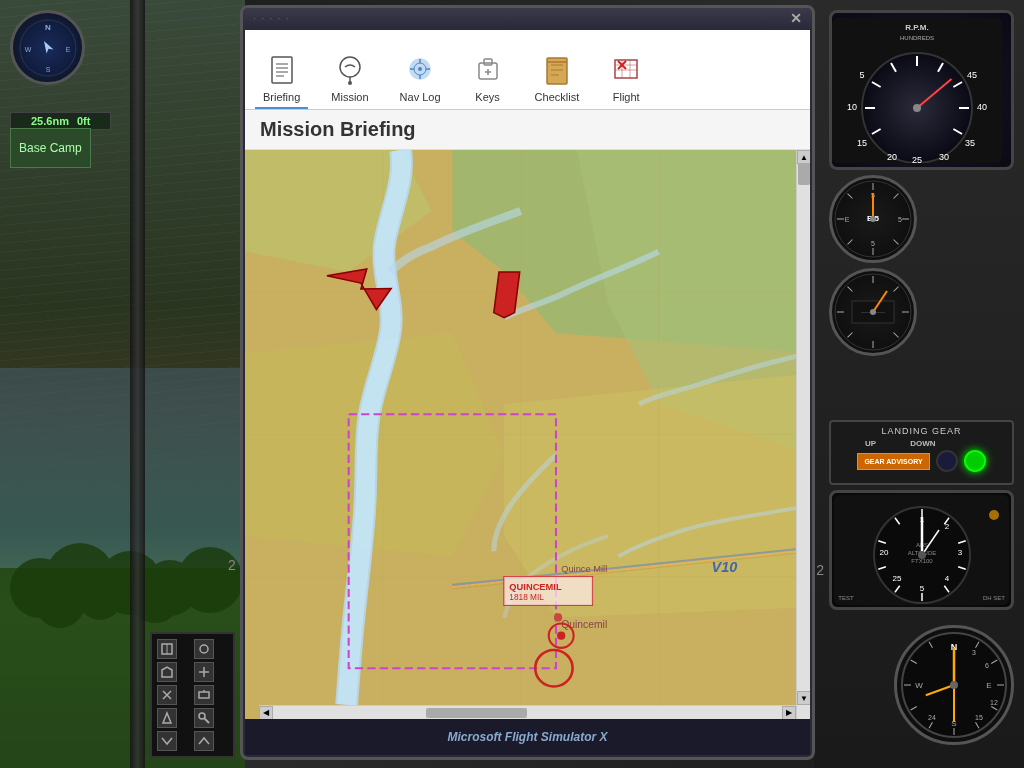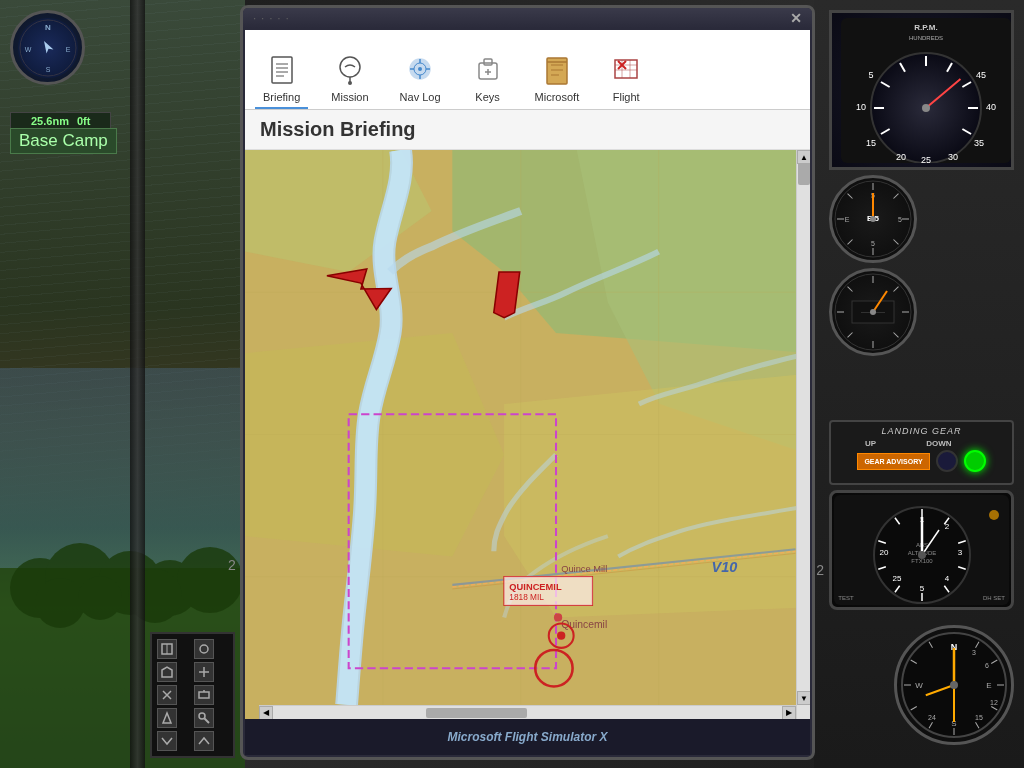--- a/index.html
+++ b/index.html
@@ -76,23 +76,23 @@
       font-weight: bold;
     }
 
     
     .base-camp-label {
       position: absolute;
       left: 10px;
       top: 128px;
       background: #2a4a2a;
       border: 1px solid #4a7a4a;
-      padding: 2px 8px;
+      padding: 12px 8px;
       color: #aaffaa;
-      font-size: 17px;
+      font-size: 12px;
     }
 
     
     .scenery {
       position: absolute;
       left: 0;
       bottom: 0;
       width: 245px;
       height: 400px;
       background: linear-gradient(180deg, transparent 0%, #1a3a1a 40%, #2a5a1a 60%, #1a3a1a 100%);
@@ -109,25 +109,25 @@
     }
 
     
     .gauge-rpm {
       position: absolute;
       right: 10px;
       top: 10px;
       width: 185px;
       height: 160px;
       background: radial-gradient(circle, #1a1a2a 0%, #0a0a15 100%);
-      border-radius: 0;
+      border-radius: 8px;
       border: 3px solid #444;
       display: flex;
       align-items: center;
-      justify-content: flex-end;
+      justify-content: flex-start;
       overflow: hidden;
     }
 
     
     .landing-gear-panel {
       position: absolute;
       right: 10px;
       top: 420px;
       width: 185px;
       height: 65px;
@@ -136,21 +136,20 @@
       border-radius: 4px;
       padding: 4px;
     }
 
     .lg-title {
       color: #ccc;
       font-size: 9px;
       text-align: center;
       margin-bottom: 3px;
       letter-spacing: 1px;
-      font-style: italic;
     }
 
     .lg-buttons {
       display: flex;
       gap: 6px;
       justify-content: center;
       align-items: center;
     }
 
     .lg-btn-up {
@@ -415,21 +414,21 @@
     }
 
     
     .dir-svg {
       width: 110px;
       height: 110px;
     }
 
     .lg-up-down {
       display: flex;
-      gap: 30px;
+      gap: 14px;
       margin-bottom: 2px;
     }
 
     .lg-ud-label {
       color: #bbb;
       font-size: 8px;
       font-weight: bold;
       text-align: center;
     }
   </style>
@@ -803,21 +802,21 @@
       <div class="tab-item">
         <div class="tab-icon">
           <svg width="28" height="32" viewBox="0 0 28 32">
             <rect x="4" y="3" width="20" height="26" fill="#d4a855" stroke="#aa7733" stroke-width="1.5" rx="1"></rect>
             <line x1="8" y1="10" x2="20" y2="10" stroke="#aa7733" stroke-width="1"></line>
             <line x1="8" y1="15" x2="20" y2="15" stroke="#aa7733" stroke-width="1"></line>
             <line x1="8" y1="20" x2="16" y2="20" stroke="#aa7733" stroke-width="1"></line>
             <line x1="4" y1="7" x2="24" y2="7" stroke="#aa7733" stroke-width="1.5"></line>
           </svg>
         </div>
-        <span class="tab-label">Microsoft</span>
+        <span class="tab-label">Checklist</span>
       </div>
 
       <div class="tab-item">
         <div class="tab-icon">
           <svg width="28" height="32" viewBox="0 0 28 32">
             <rect x="3" y="5" width="22" height="18" fill="none" stroke="#aa4444" stroke-width="1.5"></rect>
             <line x1="3" y1="10" x2="25" y2="10" stroke="#aa4444" stroke-width="0.5"></line>
             <line x1="3" y1="15" x2="25" y2="15" stroke="#aa4444" stroke-width="0.5"></line>
             <line x1="10" y1="5" x2="10" y2="23" stroke="#aa4444" stroke-width="0.5"></line>
             <line x1="18" y1="5" x2="18" y2="23" stroke="#aa4444" stroke-width="0.5"></line>

